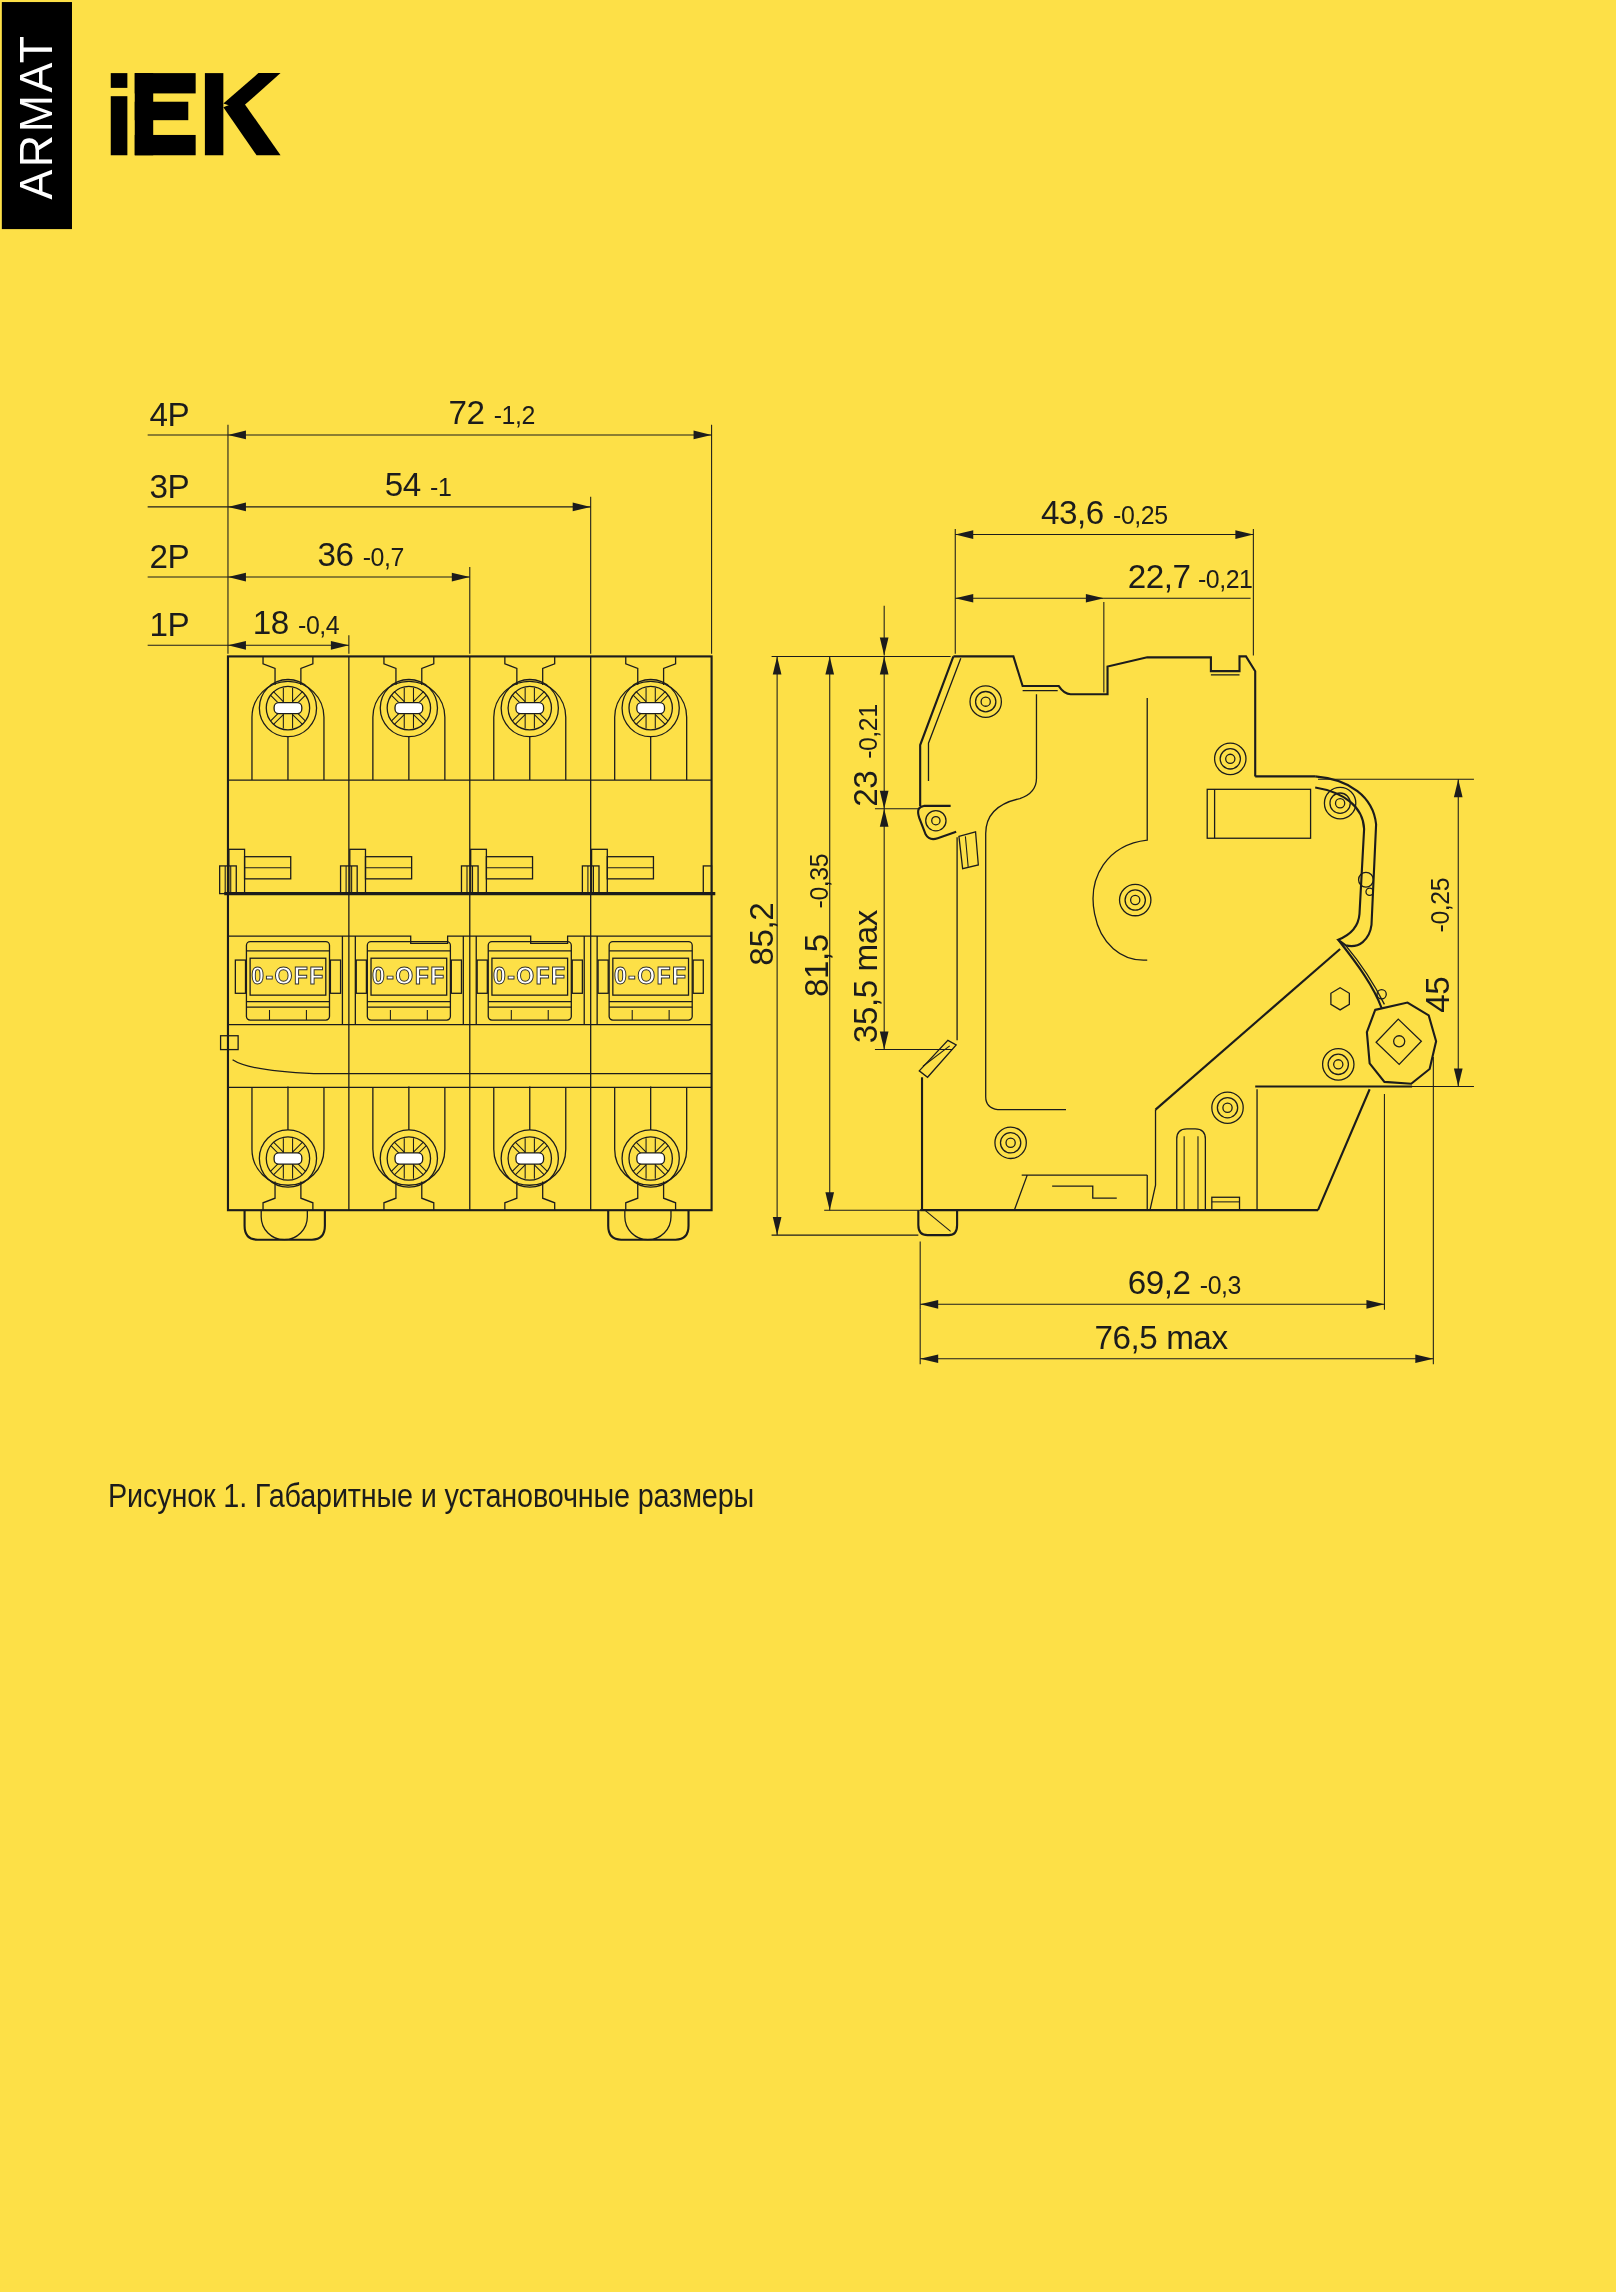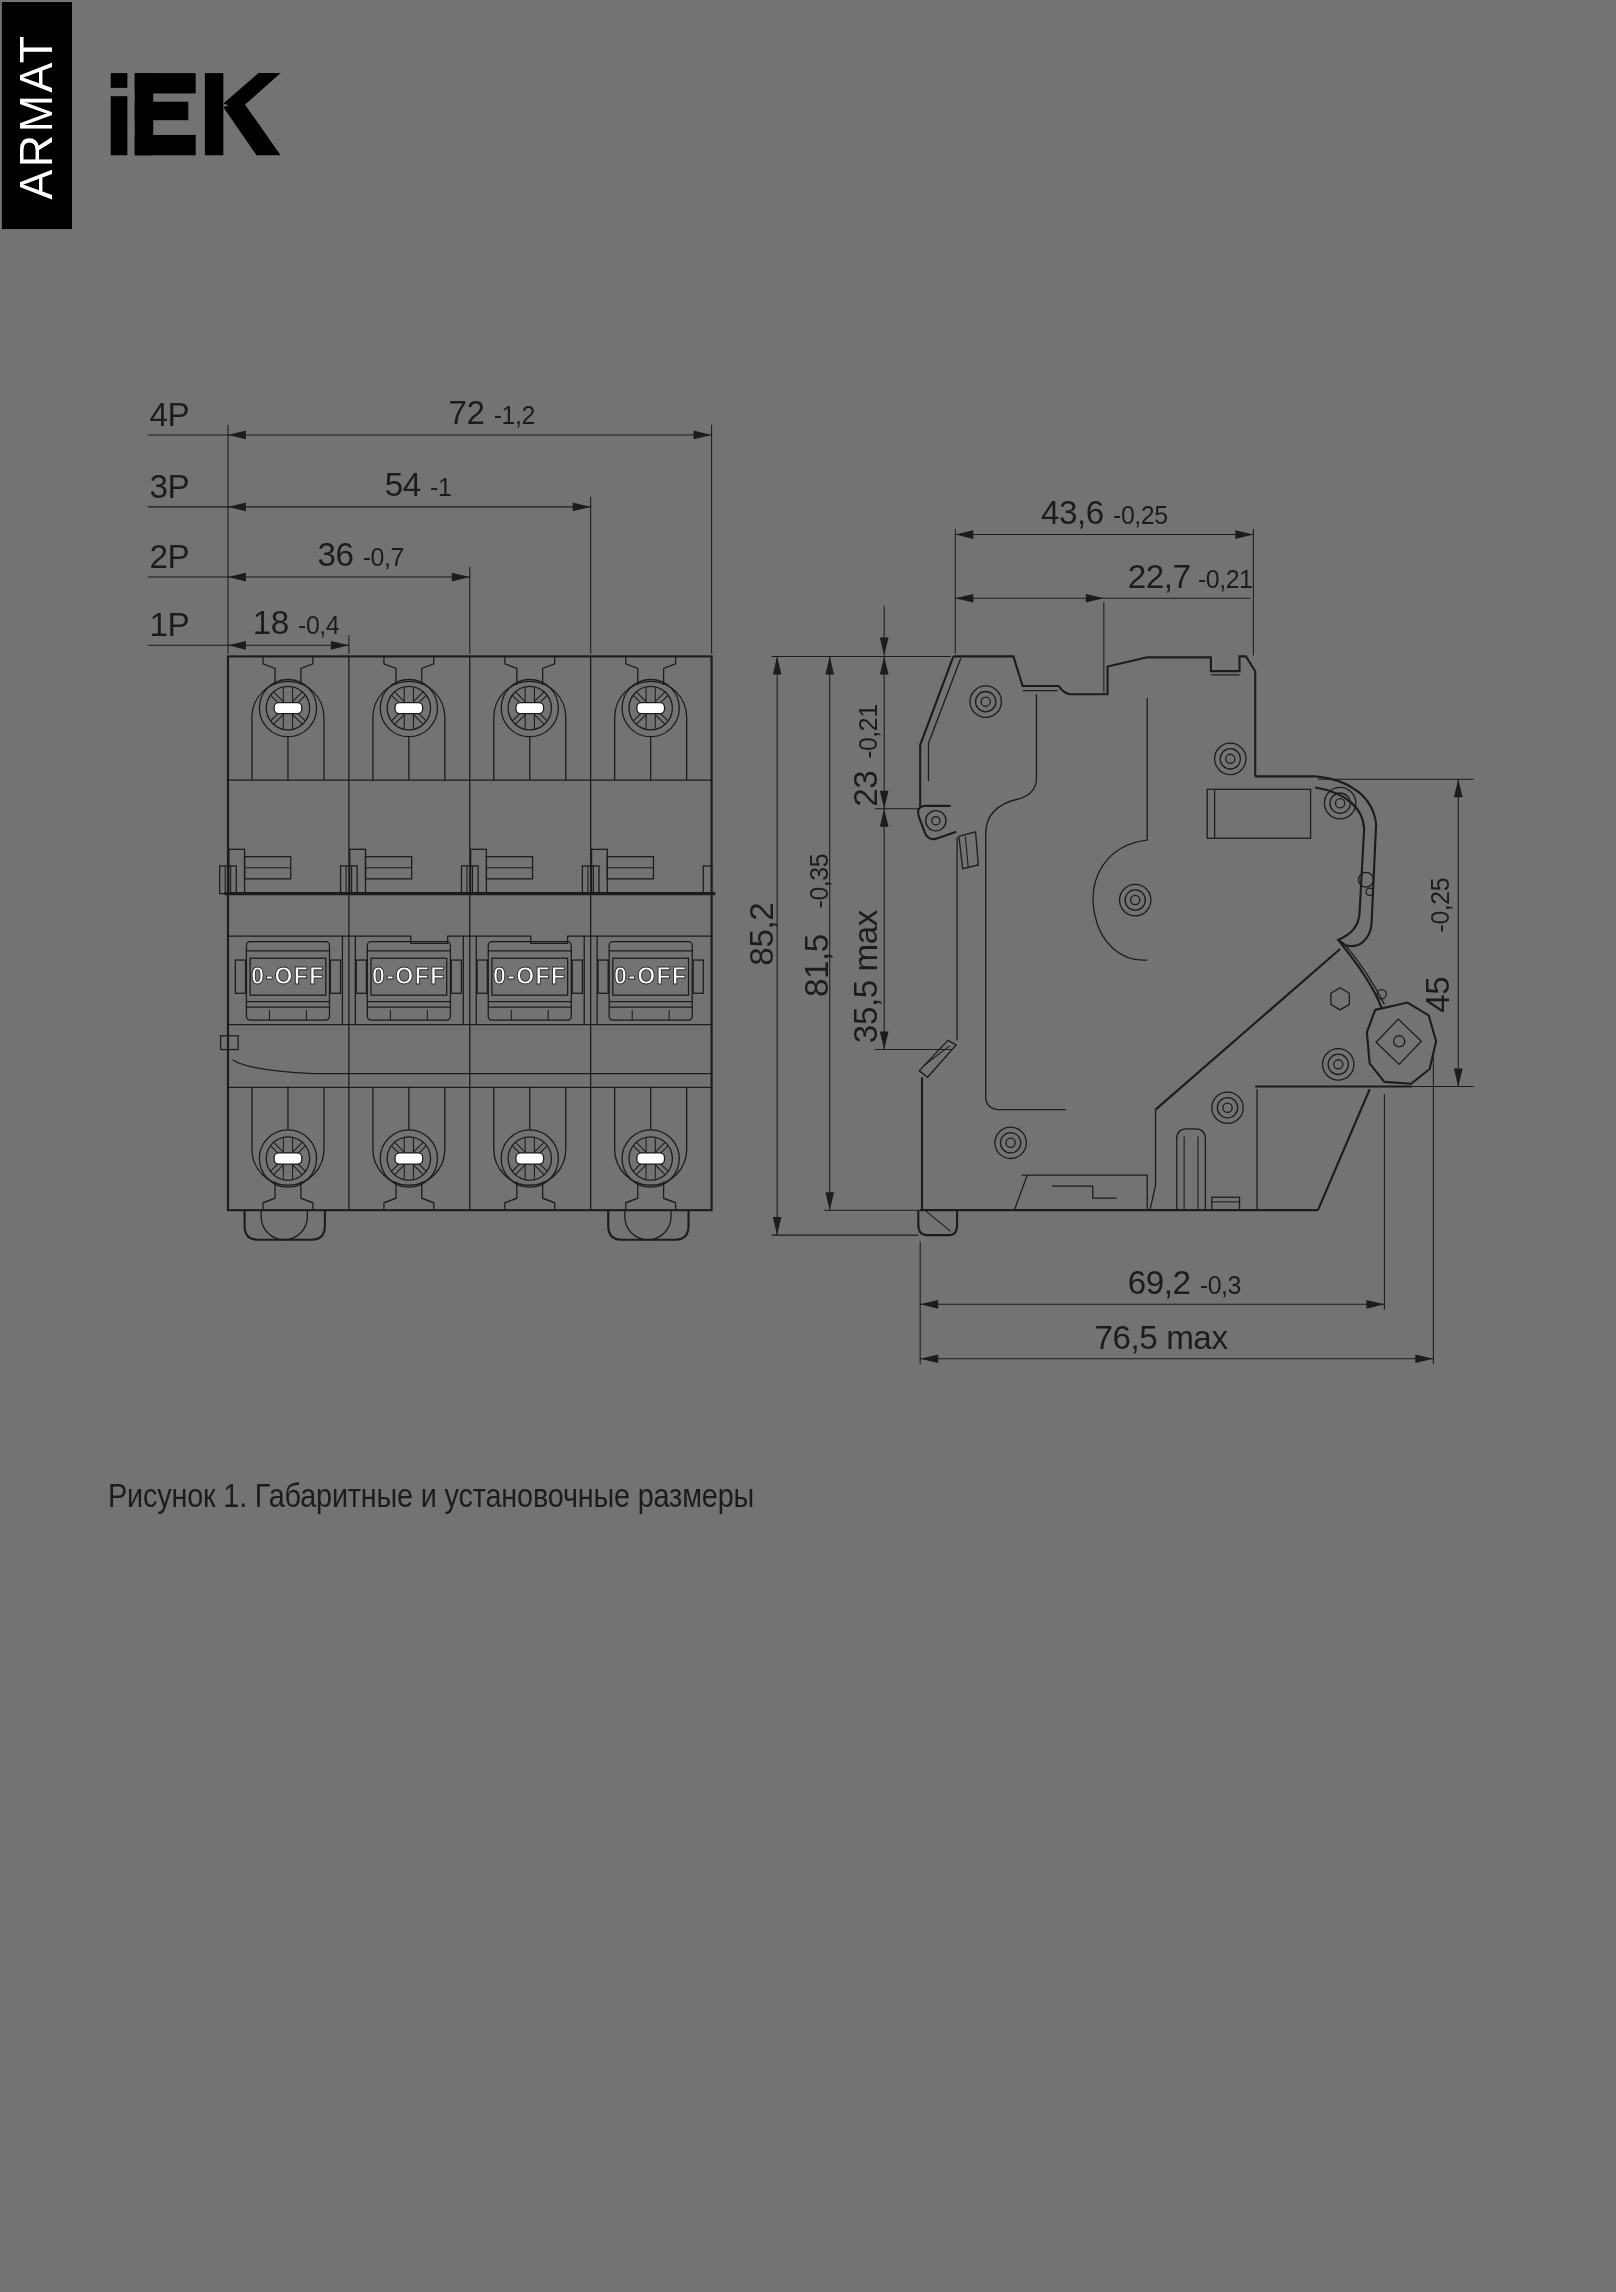--- a/index.html
+++ b/index.html
@@ -1,16 +1,16 @@
 <!DOCTYPE html>
 <html style="font-size:14.8px"><head>
 <meta charset="utf-8">
 <style>
   html,body{margin:0;padding:0;background:#fff;}
-  .page{position:relative;width:1617px;height:2293px;background:#737373;overflow:hidden;}
+  .page{position:relative;width:1617px;height:2293px;background:#fde047;overflow:hidden;}
   svg{position:absolute;left:0;top:0;}
   svg text{font-family:"Liberation Sans","DejaVu Sans",sans-serif;fill:#1c1c1c;}
   .dv{font-size:36px;letter-spacing:-0.5px;}
   .dt{font-size:27px;letter-spacing:-0.5px;}
   .lbl{font-size:36px;letter-spacing:-0.5px;}
   .cap{font-size:36px;letter-spacing:-0.2px;}
   .tg{font-size:25px;font-weight:700;fill:#ffffff;stroke:#2b2b2b;stroke-width:1px;letter-spacing:1.5px;}
   .armat{font-size:50px;fill:#ffffff;letter-spacing:3px;}
   .ln{fill:none;stroke:#1c1c1c;stroke-width:1.4px;}
   .ln2{fill:none;stroke:#1c1c1c;stroke-width:2.3px;}

